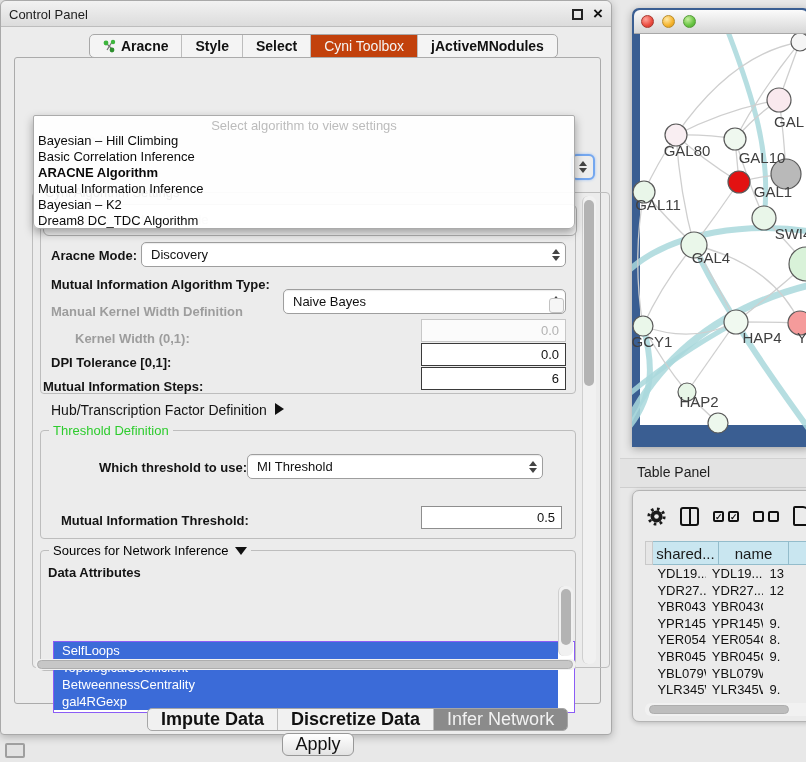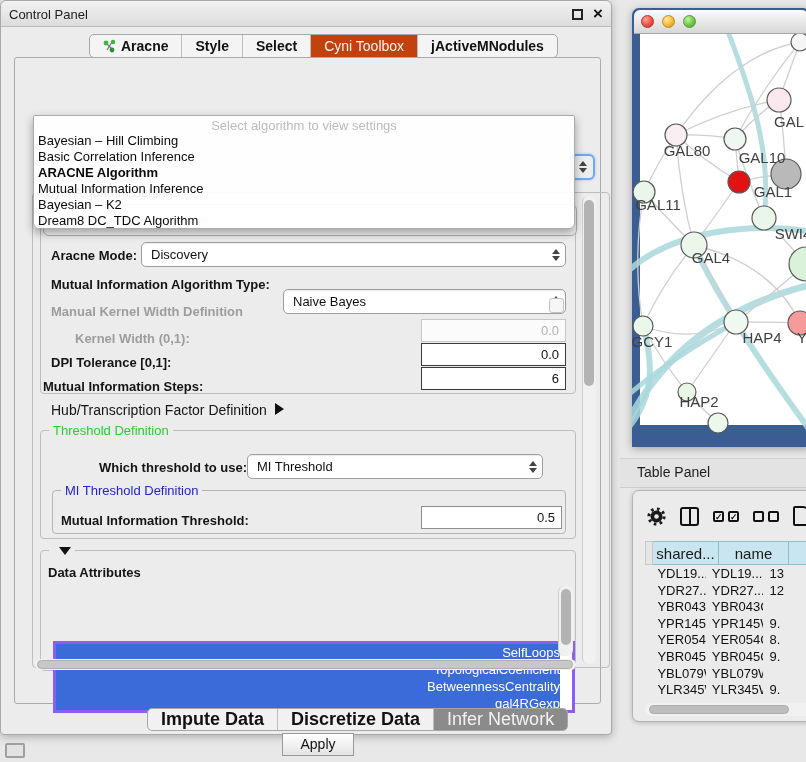--- a/index.html
+++ b/index.html
@@ -80,27 +80,27 @@
               border:1px solid #c2c2c2; border-radius:3px; }
 
   
   .sb-v-track { position:absolute; background:#f1f1f1; border-left:1px solid #cfcfcf; border-radius:6px; }
   .sb-thumb { position:absolute; background:#b3b3b3; border-radius:5px; }
   .sb-h-track { position:absolute; background:#f1f1f1; border-radius:6px; }
   .sb-h-thumb { position:absolute; background:#c7c7c7; border:1px solid #aeaeae; border-radius:6px; }
 
   
   #attr-list { left:38px; top:583px; width:522px; height:72px; background:#fff;
-               border:3px solid #8b5cf6; overflow:hidden;text-align:right; }
+               border:1px solid #8b5cf6; overflow:hidden; }
   .attr-item { background:#3b6bd8; color:#fff; font-size:13px; line-height:17px;
                padding-left:8px; width:504px; }
 
   #apply-btn { left:267px; top:675px; width:72px; height:23px;
                background:linear-gradient(#ffffff,#e3e3e3); border:1px solid #989898;
-               border-radius:0; font-size:14px; color:#111; text-align:center; line-height:21px; }
+               border-radius:6px; font-size:18px; color:#111; text-align:center; line-height:21px; }
 
   
   #bottom-tabs { left:146px; top:707px; height:23px; display:flex; background:#f1f1f1;
                  border:1px solid #a6a6a6; border-radius:5px; overflow:hidden; }
   .btab { display:flex; align-items:center; padding:0 13px; font-size:18px; font-weight:bold;
           color:#111; border-right:1px solid #bdbdbd; }
   .btab:last-child { border-right:none; }
   .btab.selected { background:#8b8b8b; color:#f2f2f2; font-weight:normal; }
 
   #corner-icon { left:5px; top:743px; width:20px; height:15px; border:2px solid #9f9f9f;
@@ -253,28 +253,25 @@
 
     <span class="flabel" style="left:84px; top:402px;">Which threshold to use:</span>
     <div class="combo abs" style="left:232px; top:396px; width:296px;">
       <span class="ctext">MI Threshold</span>
       <span class="arrows">
           <span class="tri-up"></span>
           <span class="tri-dn"></span>
         </span>
     </div>
 
-    <div class="grp" style="left:37px; top:432px; width:514px; height:44px; border-color:#b4b4b4;">
-      <span class="legend blue">MI Threshold Definition</span>
-    </div>
     <span class="flabel" style="left:46px; top:455px;">Mutual Information Threshold:</span>
     <div class="tfield abs" style="left:406px; top:448px; width:141px;">0.5</div>
 
     <div class="grp" style="left:25px; top:492px; width:536px; height:121px;">
-      <span class="legend"><span class="tri-down-lbl"></span></span>
+      <span class="legend"><span>Sources for Network Inference</span><span class="tri-down-lbl"></span></span>
     </div>
     <span class="flabel" style="left:33px; top:507px;">Data Attributes</span>
 
     <div id="attr-list" class="abs">
         <div class="attr-item">SelfLoops</div>
         <div class="attr-item">TopologicalCoefficient</div>
         <div class="attr-item">BetweennessCentrality</div>
         <div class="attr-item">gal4RGexp</div>
       </div>
     <div class="sb-v-track abs" style="left:543px; top:528px; width:15px; height:70px;"></div>

